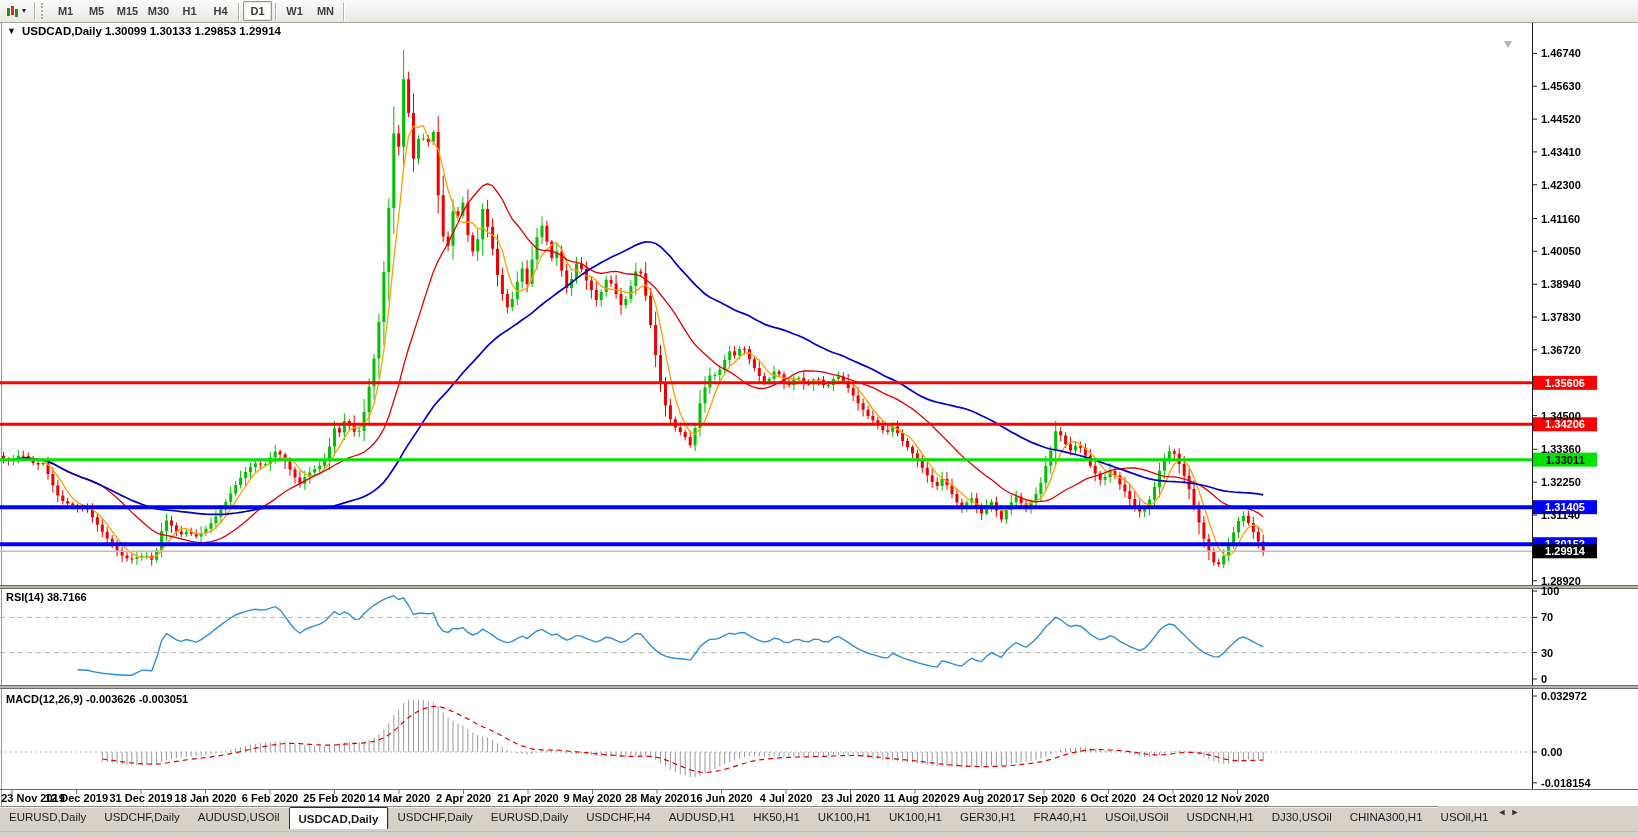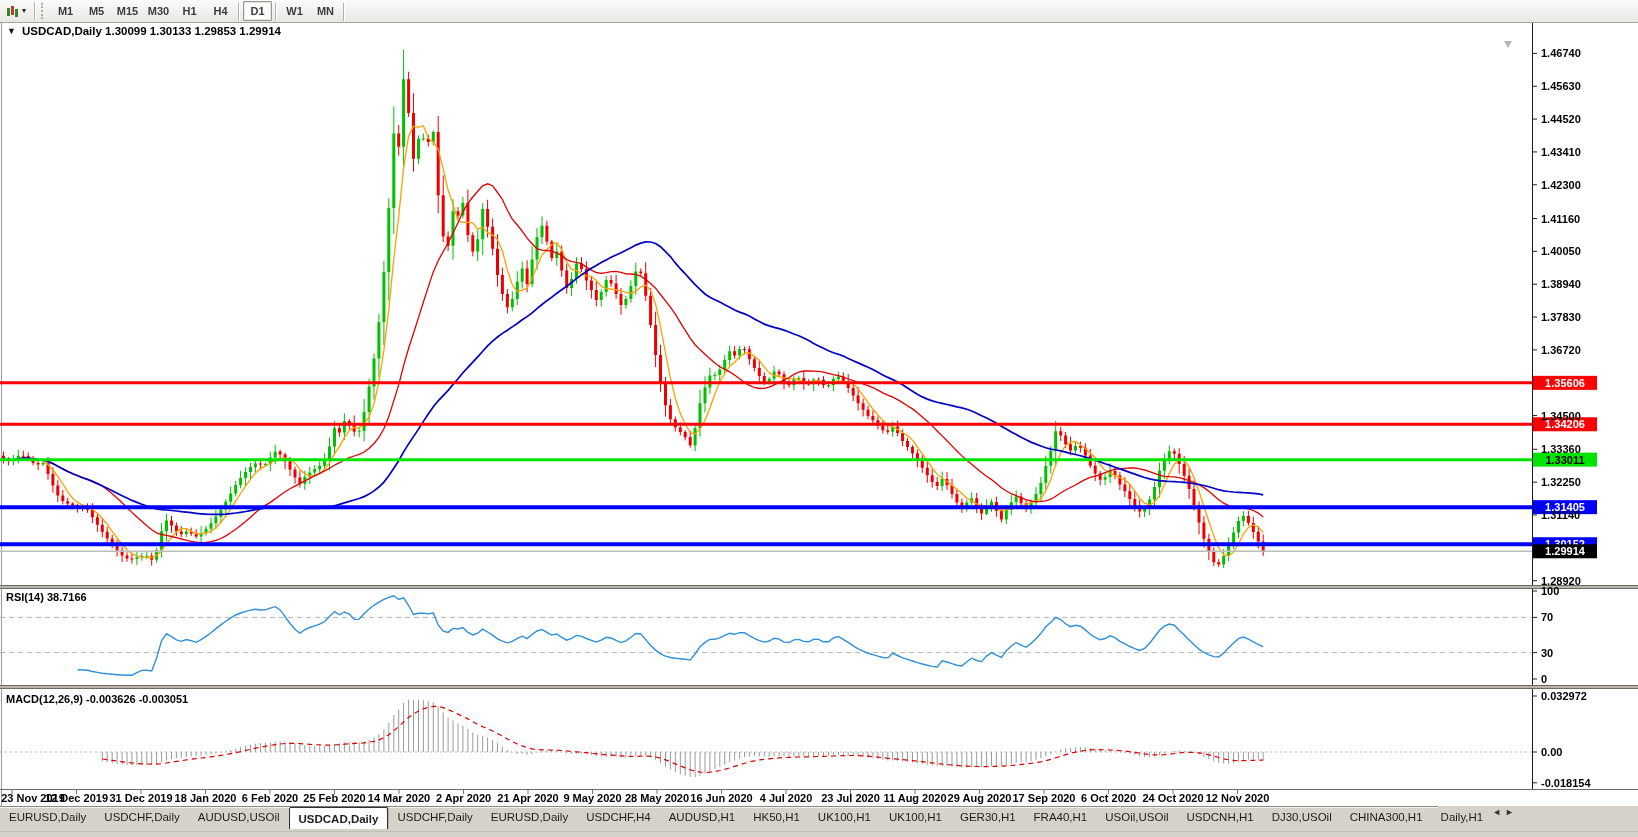--- a/index.html
+++ b/index.html
@@ -256,20 +256,20 @@
       <div class="tab">FRA40,H1</div>
       <div class="tab-sep"></div>
       <div class="tab">USOil,USOil</div>
       <div class="tab-sep"></div>
       <div class="tab">USDCNH,H1</div>
       <div class="tab-sep"></div>
       <div class="tab">DJ30,USOil</div>
       <div class="tab-sep"></div>
       <div class="tab">CHINA300,H1</div>
       <div class="tab-sep"></div>
-      <div class="tab">Daily,H1</div>
+      <div class="tab">USOil,H1</div>
       <div class="tab-arrows">
         <span>◄</span>
         <span>►</span>
       </div>
     </div>
   <div id="below-tabs"></div>
 </div>
 
 </body></html>

